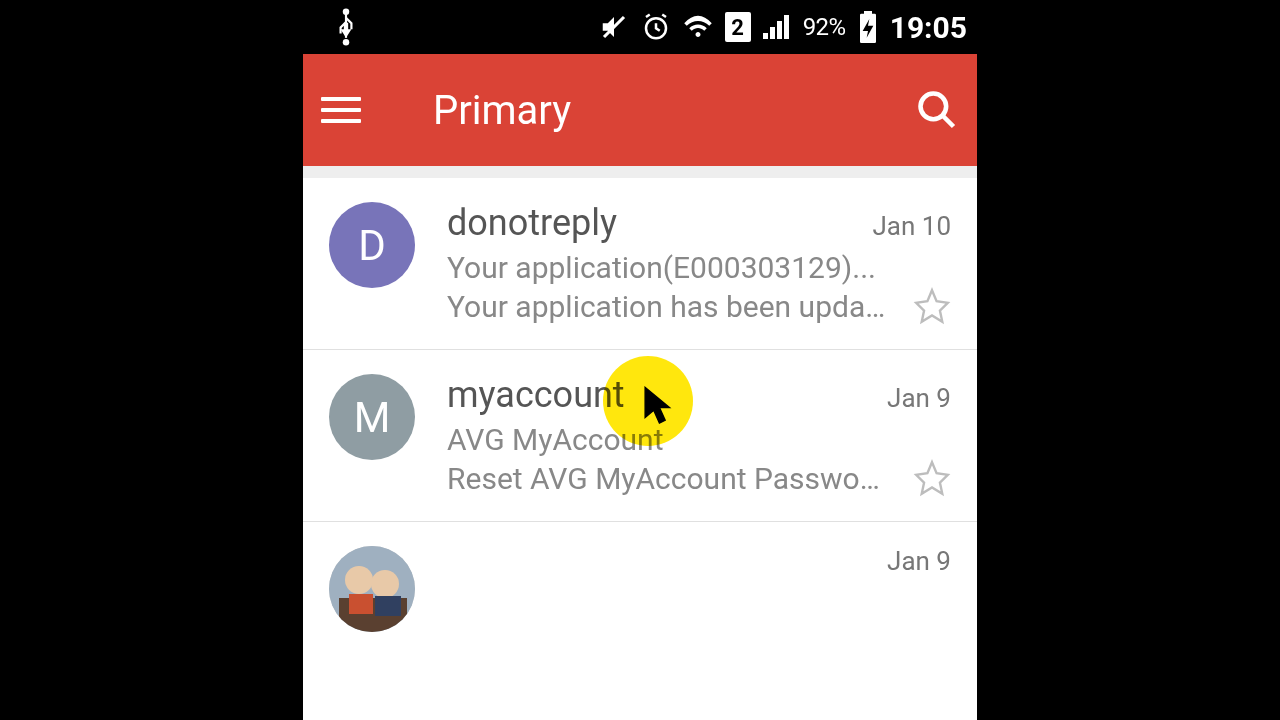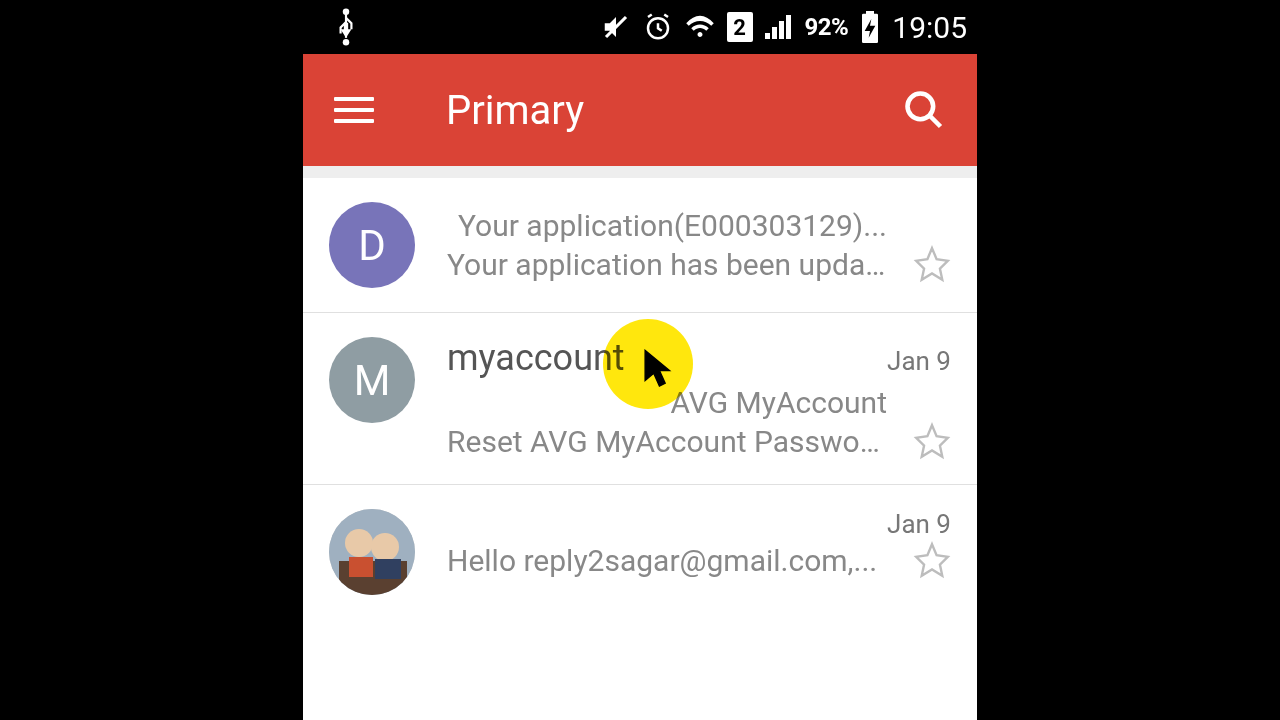--- a/index.html
+++ b/index.html
@@ -6,46 +6,46 @@
   html, body { width: 1280px; height: 720px; overflow: hidden; background: #000; font-family: Roboto, Arial, sans-serif; }
   .stage { position: relative; width: 1280px; height: 720px; background: #000; }
   .phone { position: absolute; left: 303px; top: 0; width: 674px; height: 720px; background: #fff; overflow: hidden; }
 
   
   .status-bar { height: 54px; background: #000; color: #fff; display: flex; align-items: center; padding: 0 10px; }
   .status-left { display: flex; align-items: center; gap: 14px; }
   .status-right { margin-left: auto; display: flex; align-items: center; gap: 12px; }
   .ico { color: #fff; display: inline-flex; align-items: center; justify-content: center; }
   .sim-badge { width: 26px; height: 30px; background: #fff; color: #000; font-weight: 700; font-size: 22px; display:flex; align-items:center; justify-content:center; border-radius:2px; }
-  .battery-pct { font-size: 24px; font-weight: 700; letter-spacing: -0.5px; }
-  .clock { font-size: 30px; font-weight: 400; letter-spacing: 0px; }
+  .battery-pct { font-size: 24px; font-weight: 400; letter-spacing: -0.5px; }
+  .clock { font-size: 30px; font-weight: 700; letter-spacing: 0px; }
   .signal { position: relative; width: 28px; height: 24px; }
   .signal .bar { position:absolute; bottom:0; width:5px; background:#fff; }
   .signal .b1{left:0;height:6px} .signal .b2{left:7px;height:12px} .signal .b3{left:14px;height:18px} .signal .b4{left:21px;height:24px}
 
   
-  .app-bar { height: 112px; background: #da4336; color: #fff; display: flex; align-items: center; padding: 0 31px; }
+  .app-bar { height: 112px; background: #da4336; color: #fff; display: flex; align-items: center; padding: 0 18px; }
   .hamburger-lines { display:flex; flex-direction:column; gap:7px; }
   .hamburger-lines span { display:block; width:40px; height:4px; background:#fff; border-radius:1px; }
   .app-title { font-size: 40px; font-weight: 400; margin-left: 72px; }
   .search-btn { margin-left: auto; }
 
   
   .list { background:#fff; }
   .divider { height:1px; background:#e0e0e0; margin-left:0; }
 
   .row { position:relative; display:flex; padding: 24px 26px 24px 26px; }
   .avatar { width:86px; height:86px; border-radius:50%; display:flex; align-items:center; justify-content:center; font-size:42px; font-weight:400; color:#fff; flex: 0 0 86px; margin-right:32px; }
   .avatar.photo { overflow:hidden; background:#ccc; }
   .avatar.photo svg { width:100%; height:100%; }
   .body { flex:1; min-width:0; }
   .line1 { display:flex; align-items:baseline; }
   .sender { font-size:36px; color:#555; font-weight:400; white-space:nowrap; overflow:hidden; text-overflow:ellipsis; }
   .date { margin-left:auto; font-size:26px; color:#777; white-space:nowrap; padding-left:12px; }
-  .subject { font-size:30px; color:#888; white-space:nowrap; overflow:hidden; text-overflow:ellipsis; margin-top:6px; max-width: 440px; text-align: right; }
+  .subject { font-size:30px; color:#888; white-space:nowrap; overflow:hidden; text-overflow:ellipsis; margin-top:6px; max-width: 440px; }
   .snippet-row { display:flex; align-items:center; margin-top:2px; }
   .snippet { font-size:30px; color:#888; white-space:nowrap; overflow:hidden; text-overflow:ellipsis; flex:1; max-width:440px; }
   .star { margin-left:auto; padding-left:10px; display:flex; align-items:center; }
 
   
   .spot { position:absolute; width:90px; height:90px; border-radius:50%; background: #ffe600; opacity: 0.95; pointer-events:none; mix-blend-mode: multiply; }
   .cursor { position:absolute; pointer-events:none; }
 </style>
 </head>
 <body>
@@ -119,20 +119,24 @@
       </div>
     </div>
 
     <div style="height:12px;background:#eee"></div>
 
     <div class="list">
 
       <div class="row">
         <div class="avatar" style="background:#7874b9">D</div>
         <div class="body">
+          <div class="line1">
+            <div class="sender">donotreply</div>
+            <div class="date">Jan 10</div>
+          </div>
           <div class="subject">Your application(E000303129)...</div>
           <div class="snippet-row">
             <div class="snippet">Your application has been updat...</div>
             <div class="star">
               <svg width="38" height="38" viewBox="0 0 24 24" fill="none" stroke="#bdbdbd" stroke-width="1.5">
                   <path d="M12 2l2.9 6.9L22 10l-5 4.9 1.5 7.1L12 18l-6.5 4 1.5-7.1L2 10l7.1-1.1L12 2z"></path>
                 </svg>
             </div>
           </div>
         </div>
@@ -176,27 +180,19 @@
               <circle cx="56" cy="38" r="14" fill="#e8c9a8"></circle>
               <rect x="10" y="52" width="68" height="34" fill="#5a4030"></rect>
               <rect x="20" y="48" width="24" height="20" fill="#c95030"></rect>
               <rect x="46" y="50" width="26" height="20" fill="#304060"></rect>
             </svg>
         </div>
         <div class="body">
           <div class="line1">
             <div class="date">Jan 9</div>
           </div>
-          <div class="snippet-row">
-            <div class="snippet">Hello reply2sagar@gmail.com,...</div>
-            <div class="star">
-              <svg width="38" height="38" viewBox="0 0 24 24" fill="none" stroke="#bdbdbd" stroke-width="1.5">
-                  <path d="M12 2l2.9 6.9L22 10l-5 4.9 1.5 7.1L12 18l-6.5 4 1.5-7.1L2 10l7.1-1.1L12 2z"></path>
-                </svg>
-            </div>
-          </div>
         </div>
       </div>
 
     </div>
 
   </div>
 </div>
 
 </body></html>

